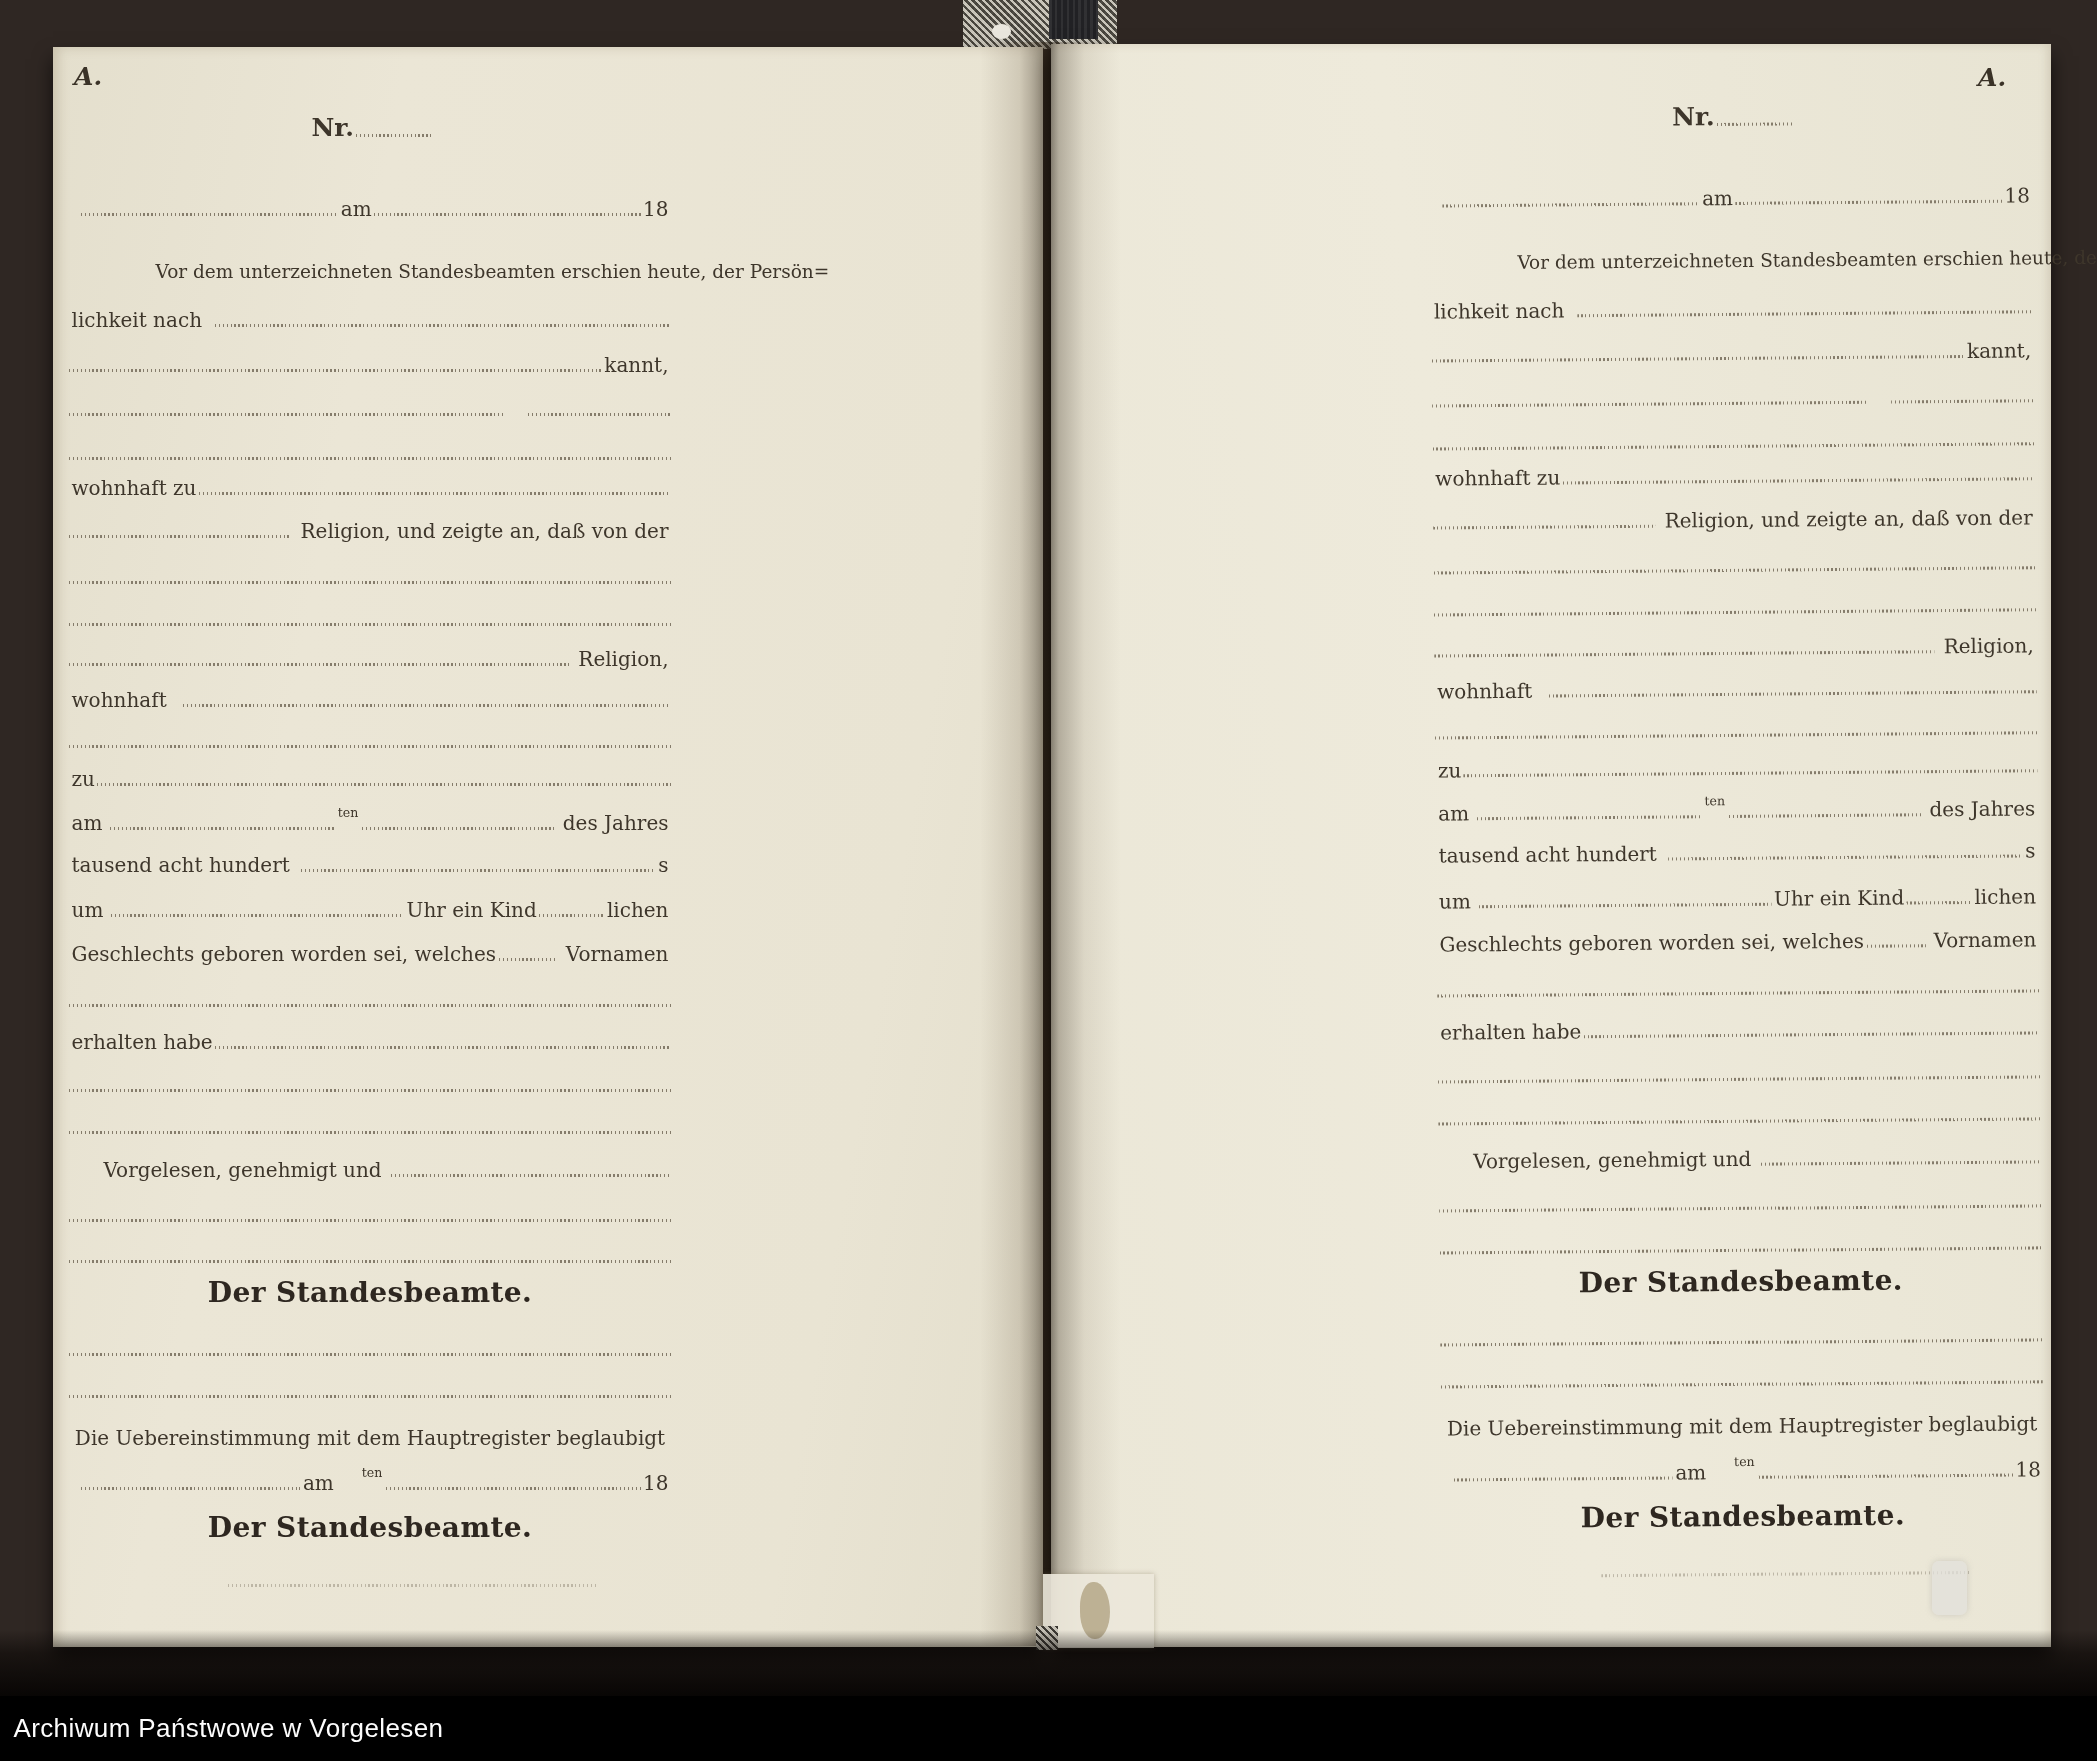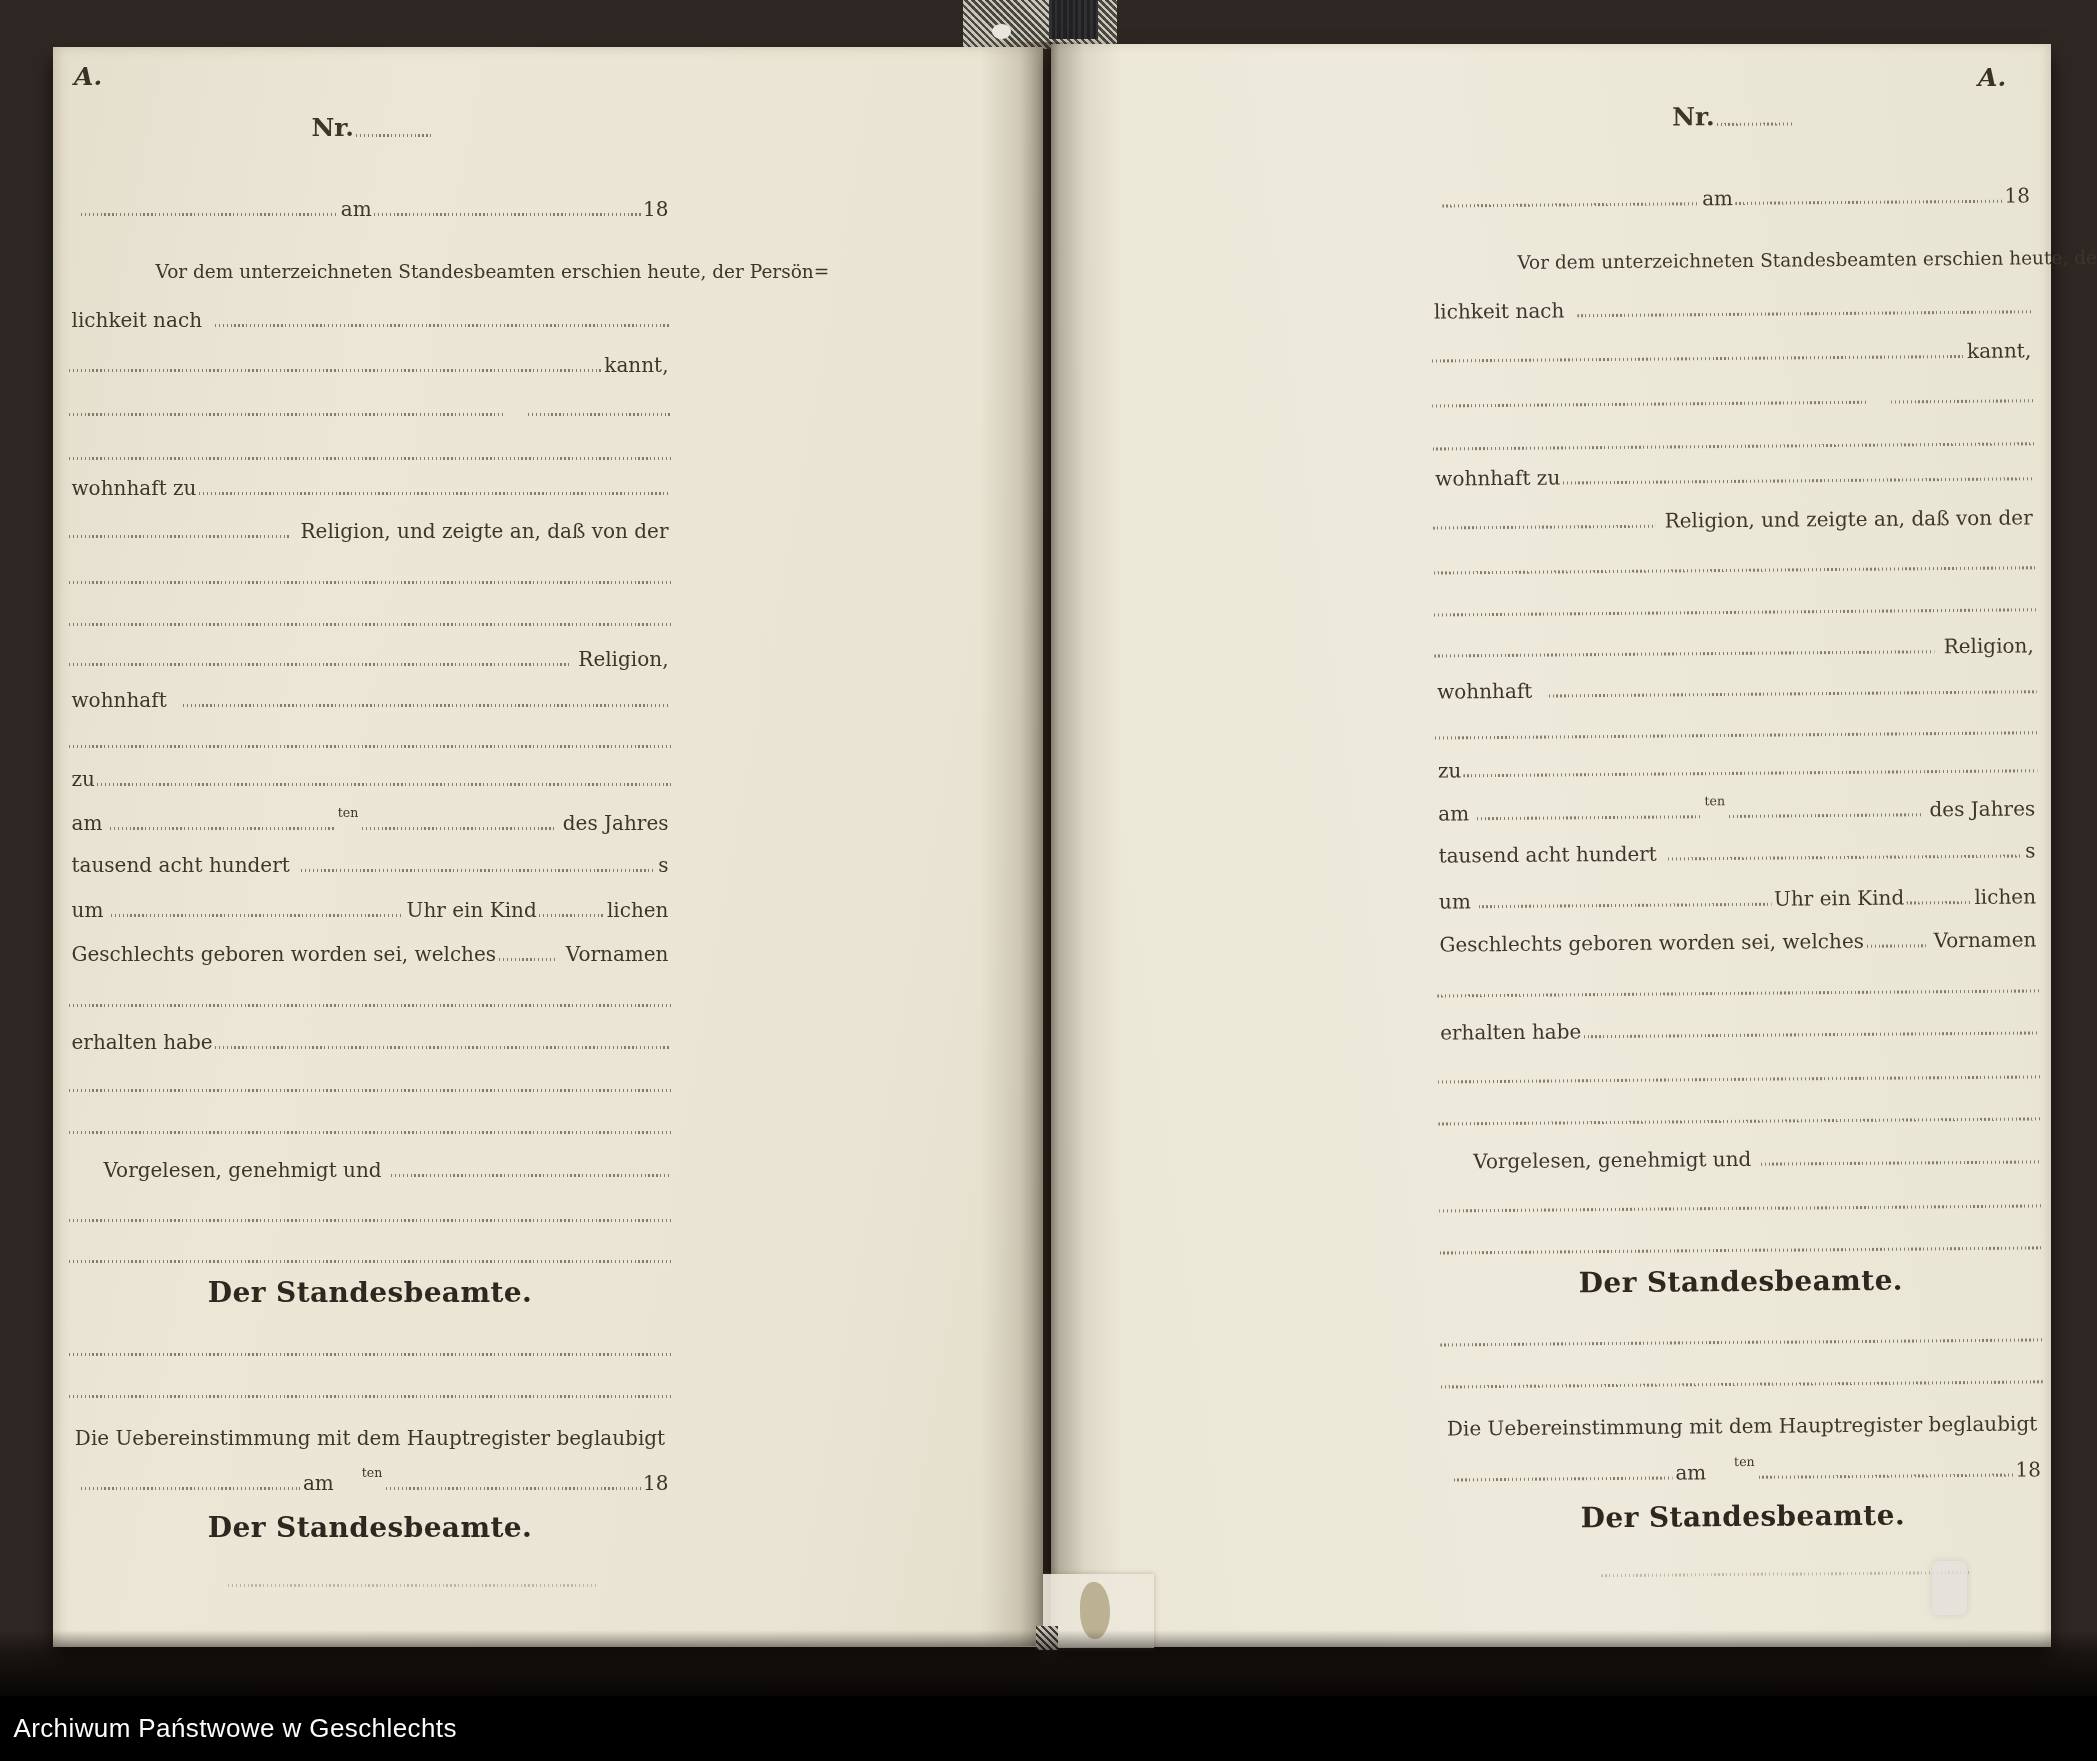--- a/index.html
+++ b/index.html
@@ -412,15 +412,15 @@
 
 <div class="gutter-shadow"></div>
 <div class="repair-tape-bottom">
   <div class="tape-stain"></div>
 </div>
 <div class="gutter-mesh-bottom"></div>
 <div class="repair-tape-right"></div>
 <div class="page-bottom-shadow"></div>
 
 <div class="archive-bar">
-  <span>Archiwum Państwowe w Geschlechts</span>
+  <span>Archiwum Państwowe w Vorgelesen</span>
 </div>
 
 
 </body></html>

